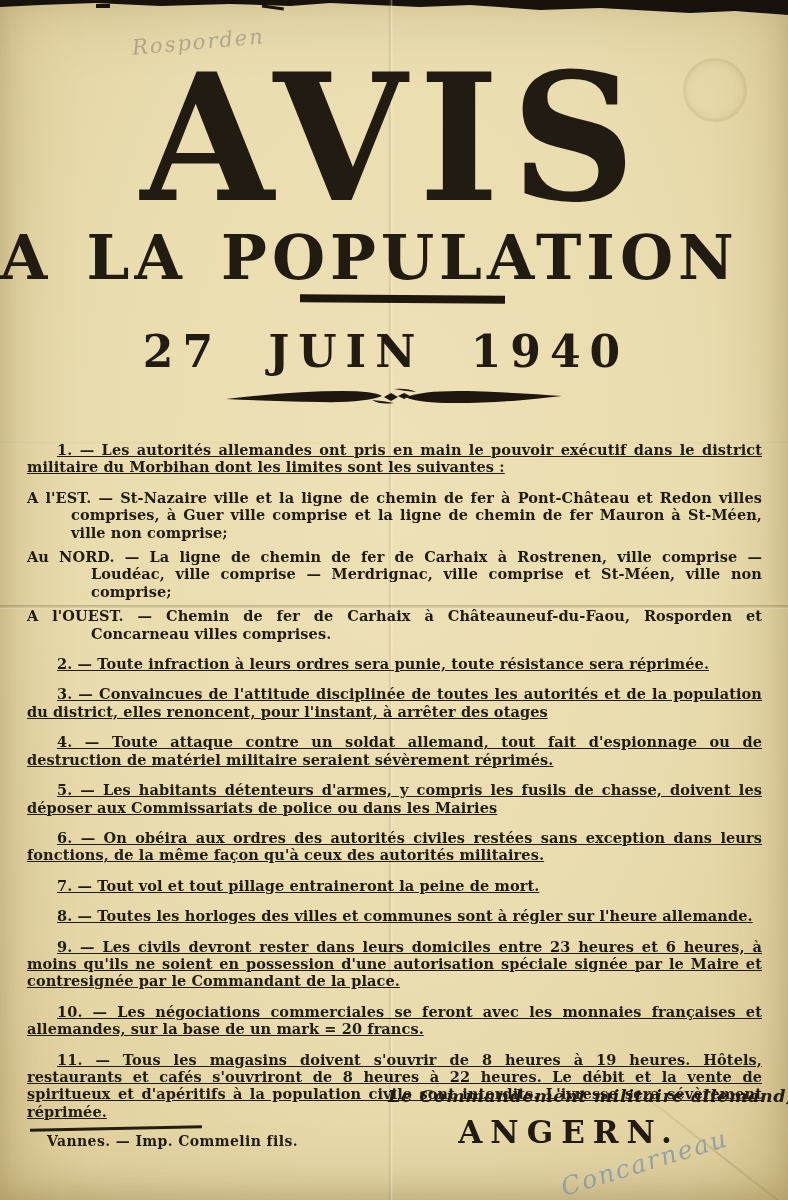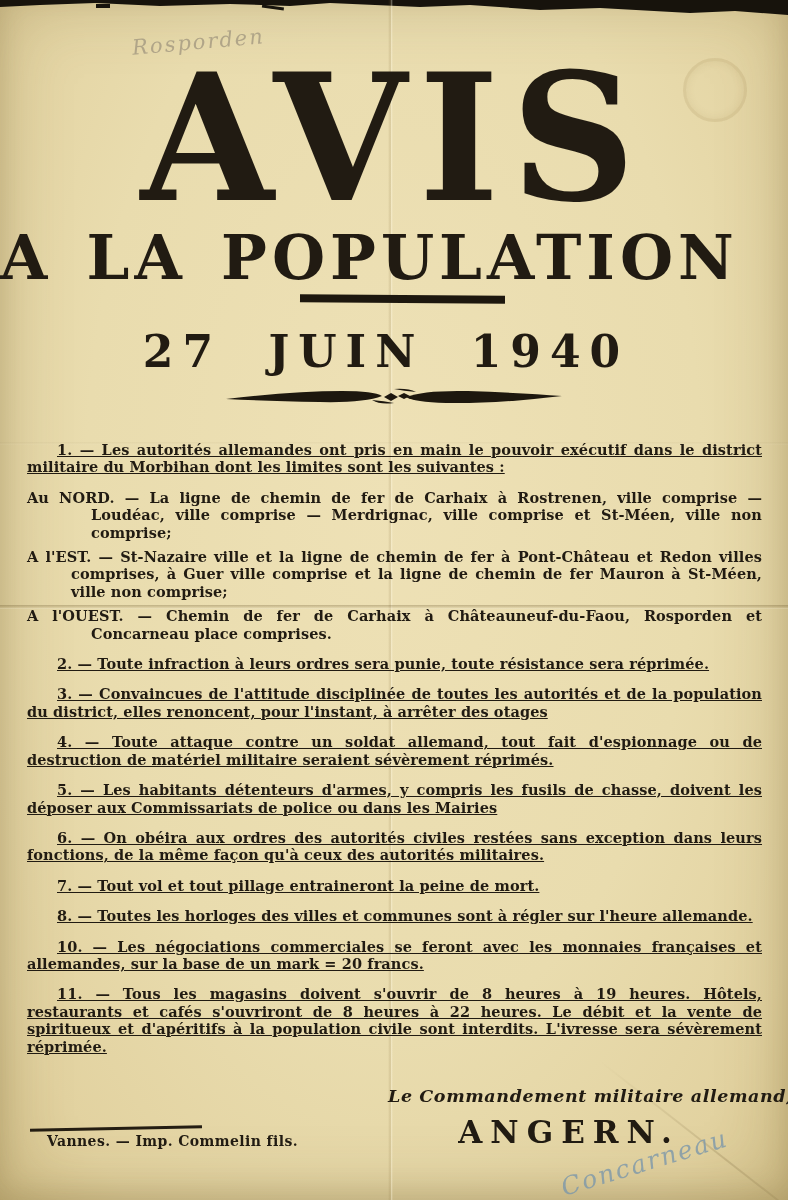--- a/index.html
+++ b/index.html
@@ -126,30 +126,31 @@
     <path fill="#1d170e" d="M2,15 Q70,7 118,7 Q150,7 158,12 Q140,19 96,18 Q40,17 2,15 Z"></path>
     <path fill="#1d170e" d="M338,12 Q270,20 222,19 Q190,18 182,13 Q200,6 244,7 Q300,9 338,12 Z"></path>
     <path fill="#1d170e" d="M160,13 l7,-4 l7,4 l-7,4 Z"></path>
     <path fill="#1d170e" d="M174,12 l6,-3 l6,3 l-6,3 Z"></path>
     <path fill="#1d170e" d="M148,16 q8,5 22,3 q-10,-2 -22,-3 Z"></path>
     <path fill="#1d170e" d="M192,8 q-8,-4 -22,-3 q10,2 22,3 Z"></path>
   </svg>
 
   <div class="content">
     <p class="para">1. — Les autorités allemandes ont pris en main le pouvoir exécutif dans le district militaire du Morbihan dont les limites sont les suivantes :</p>
+    <p class="boundary hang44">A l'EST. — St-Nazaire ville et la ligne de chemin de fer à Pont-Château et Redon villes comprises, à Guer ville comprise et la ligne de chemin de fer Mauron à St-Méen, ville non comprise;</p>
     <p class="boundary hang64">Au NORD. — La ligne de chemin de fer de Carhaix à Rostrenen, ville comprise — Loudéac, ville comprise — Merdrignac, ville comprise et St-Méen, ville non comprise;</p>
-    <p class="boundary hang44">A l'EST. — St-Nazaire ville et la ligne de chemin de fer à Pont-Château et Redon villes comprises, à Guer ville comprise et la ligne de chemin de fer Mauron à St-Méen, ville non comprise;</p>
-    <p class="boundary hang64 last">A l'OUEST. — Chemin de fer de Carhaix à Châteauneuf-du-Faou, Rosporden et Concarneau place comprises.</p>
+    <p class="boundary hang64 last">A l'OUEST. — Chemin de fer de Carhaix à Châteauneuf-du-Faou, Rosporden et Concarneau villes comprises.</p>
     <p class="para">2. — Toute infraction à leurs ordres sera punie, toute résistance sera réprimée.</p>
     <p class="para">3. — Convaincues de l'attitude disciplinée de toutes les autorités et de la population du district, elles renoncent, pour l'instant, à arrêter des otages</p>
     <p class="para">4. — Toute attaque contre un soldat allemand, tout fait d'espionnage ou de destruction de matériel militaire seraient sévèrement réprimés.</p>
     <p class="para">5. — Les habitants détenteurs d'armes, y compris les fusils de chasse, doivent les déposer aux Commissariats de police ou dans les Mairies</p>
     <p class="para">6. — On obéira aux ordres des autorités civiles restées sans exception dans leurs fonctions, de la même façon qu'à ceux des autorités militaires.</p>
     <p class="para">7. — Tout vol et tout pillage entraineront la peine de mort.</p>
     <p class="para">8. — Toutes les horloges des villes et communes sont à régler sur l'heure allemande.</p>
+    <p class="para">9. — Les civils devront rester dans leurs domiciles entre 23 heures et 6 heures, à moins qu'ils ne soient en possession d'une autorisation spéciale signée par le Maire et contresignée par le Commandant de la place.</p>
     <p class="para">10. — Les négociations commerciales se feront avec les monnaies françaises et allemandes, sur la base de un mark = 20 francs.</p>
     <p class="para">11. — Tous les magasins doivent s'ouvrir de 8 heures à 19 heures. Hôtels, restaurants et cafés s'ouvriront de 8 heures à 22 heures. Le débit et la vente de spiritueux et d'apéritifs à la population civile sont interdits. L'ivresse sera sévèrement réprimée.</p>
   </div>
 
   <div class="sig-closing">Le Commandement militaire allemand,</div>
   <div class="sig-name">ANGERN.</div>
 
   <div class="imprint-rule"></div>
   <div class="imprint">Vannes. — Imp. Commelin fils.</div>
 

